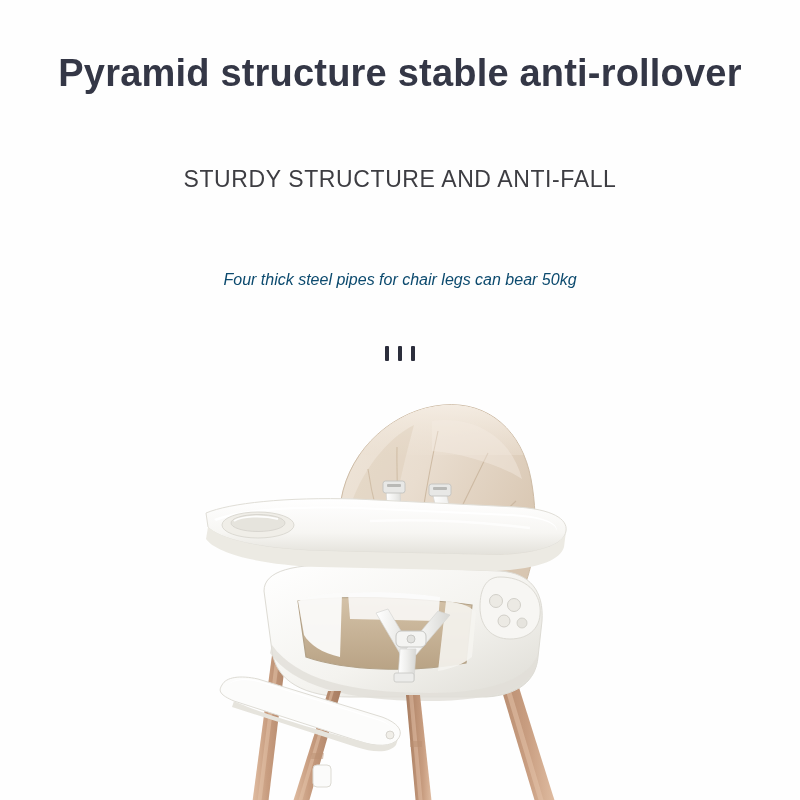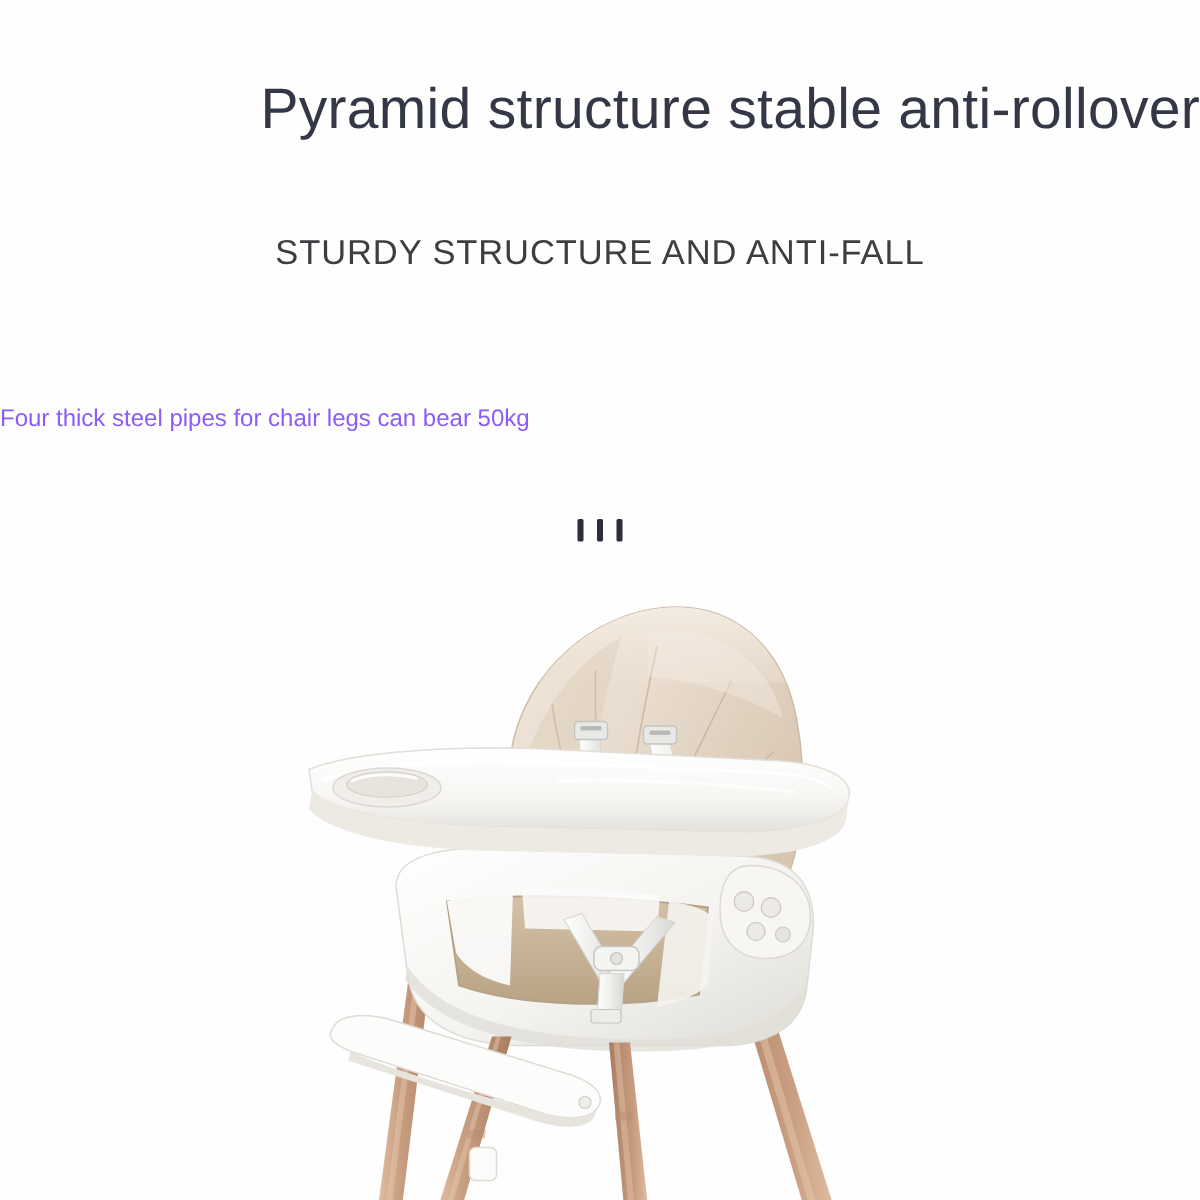--- a/index.html
+++ b/index.html
@@ -7,50 +7,51 @@
     width:800px;height:800px;overflow:hidden;
     background:#ffffff;
     font-family:"Liberation Sans","DejaVu Sans",sans-serif;
     position:relative;
   }
   #page{position:absolute;inset:0;background:#fefefe;}
 
   
   .headline{
     position:absolute;left:0;right:0;top:52px;
-    text-align:right;
+    text-align:center;
     font-size:38px;line-height:1.15;
-    font-weight:400;
+    font-weight:700;
     color:#343746;
     letter-spacing:.2px;
     white-space:nowrap;
   }
   .subhead{
-    position:absolute;left:0;right:0;top:155px;
+    position:absolute;left:0;right:0;top:166px;
     text-align:center;
     font-size:23px;
     font-weight:300;
     color:#3d3d42;
     letter-spacing:.6px;
     white-space:nowrap;
   }
   .para{
     position:absolute;left:110px;width:566px;top:213px;
     text-align:left;
     font-size:14.5px;line-height:1.55;
     font-weight:400;
     color:#3b3b3d;
   }
   .line2{
     position:absolute;left:0;right:0;top:271px;
-    text-align:left;
+    text-align:center;
     font-size:16px;
     font-weight:400;
-    color:#8b5cf6;
+    color:#0c4a6e;
     white-space:nowrap;
+    font-style:italic;
   }
 
   
   .ornament{
     position:absolute;left:0;right:0;top:346px;
     display:flex;justify-content:center;gap:9px;
   }
   .ornament i{
     display:block;width:4px;height:15px;
     background:#2c2e3c;border-radius:1px;

